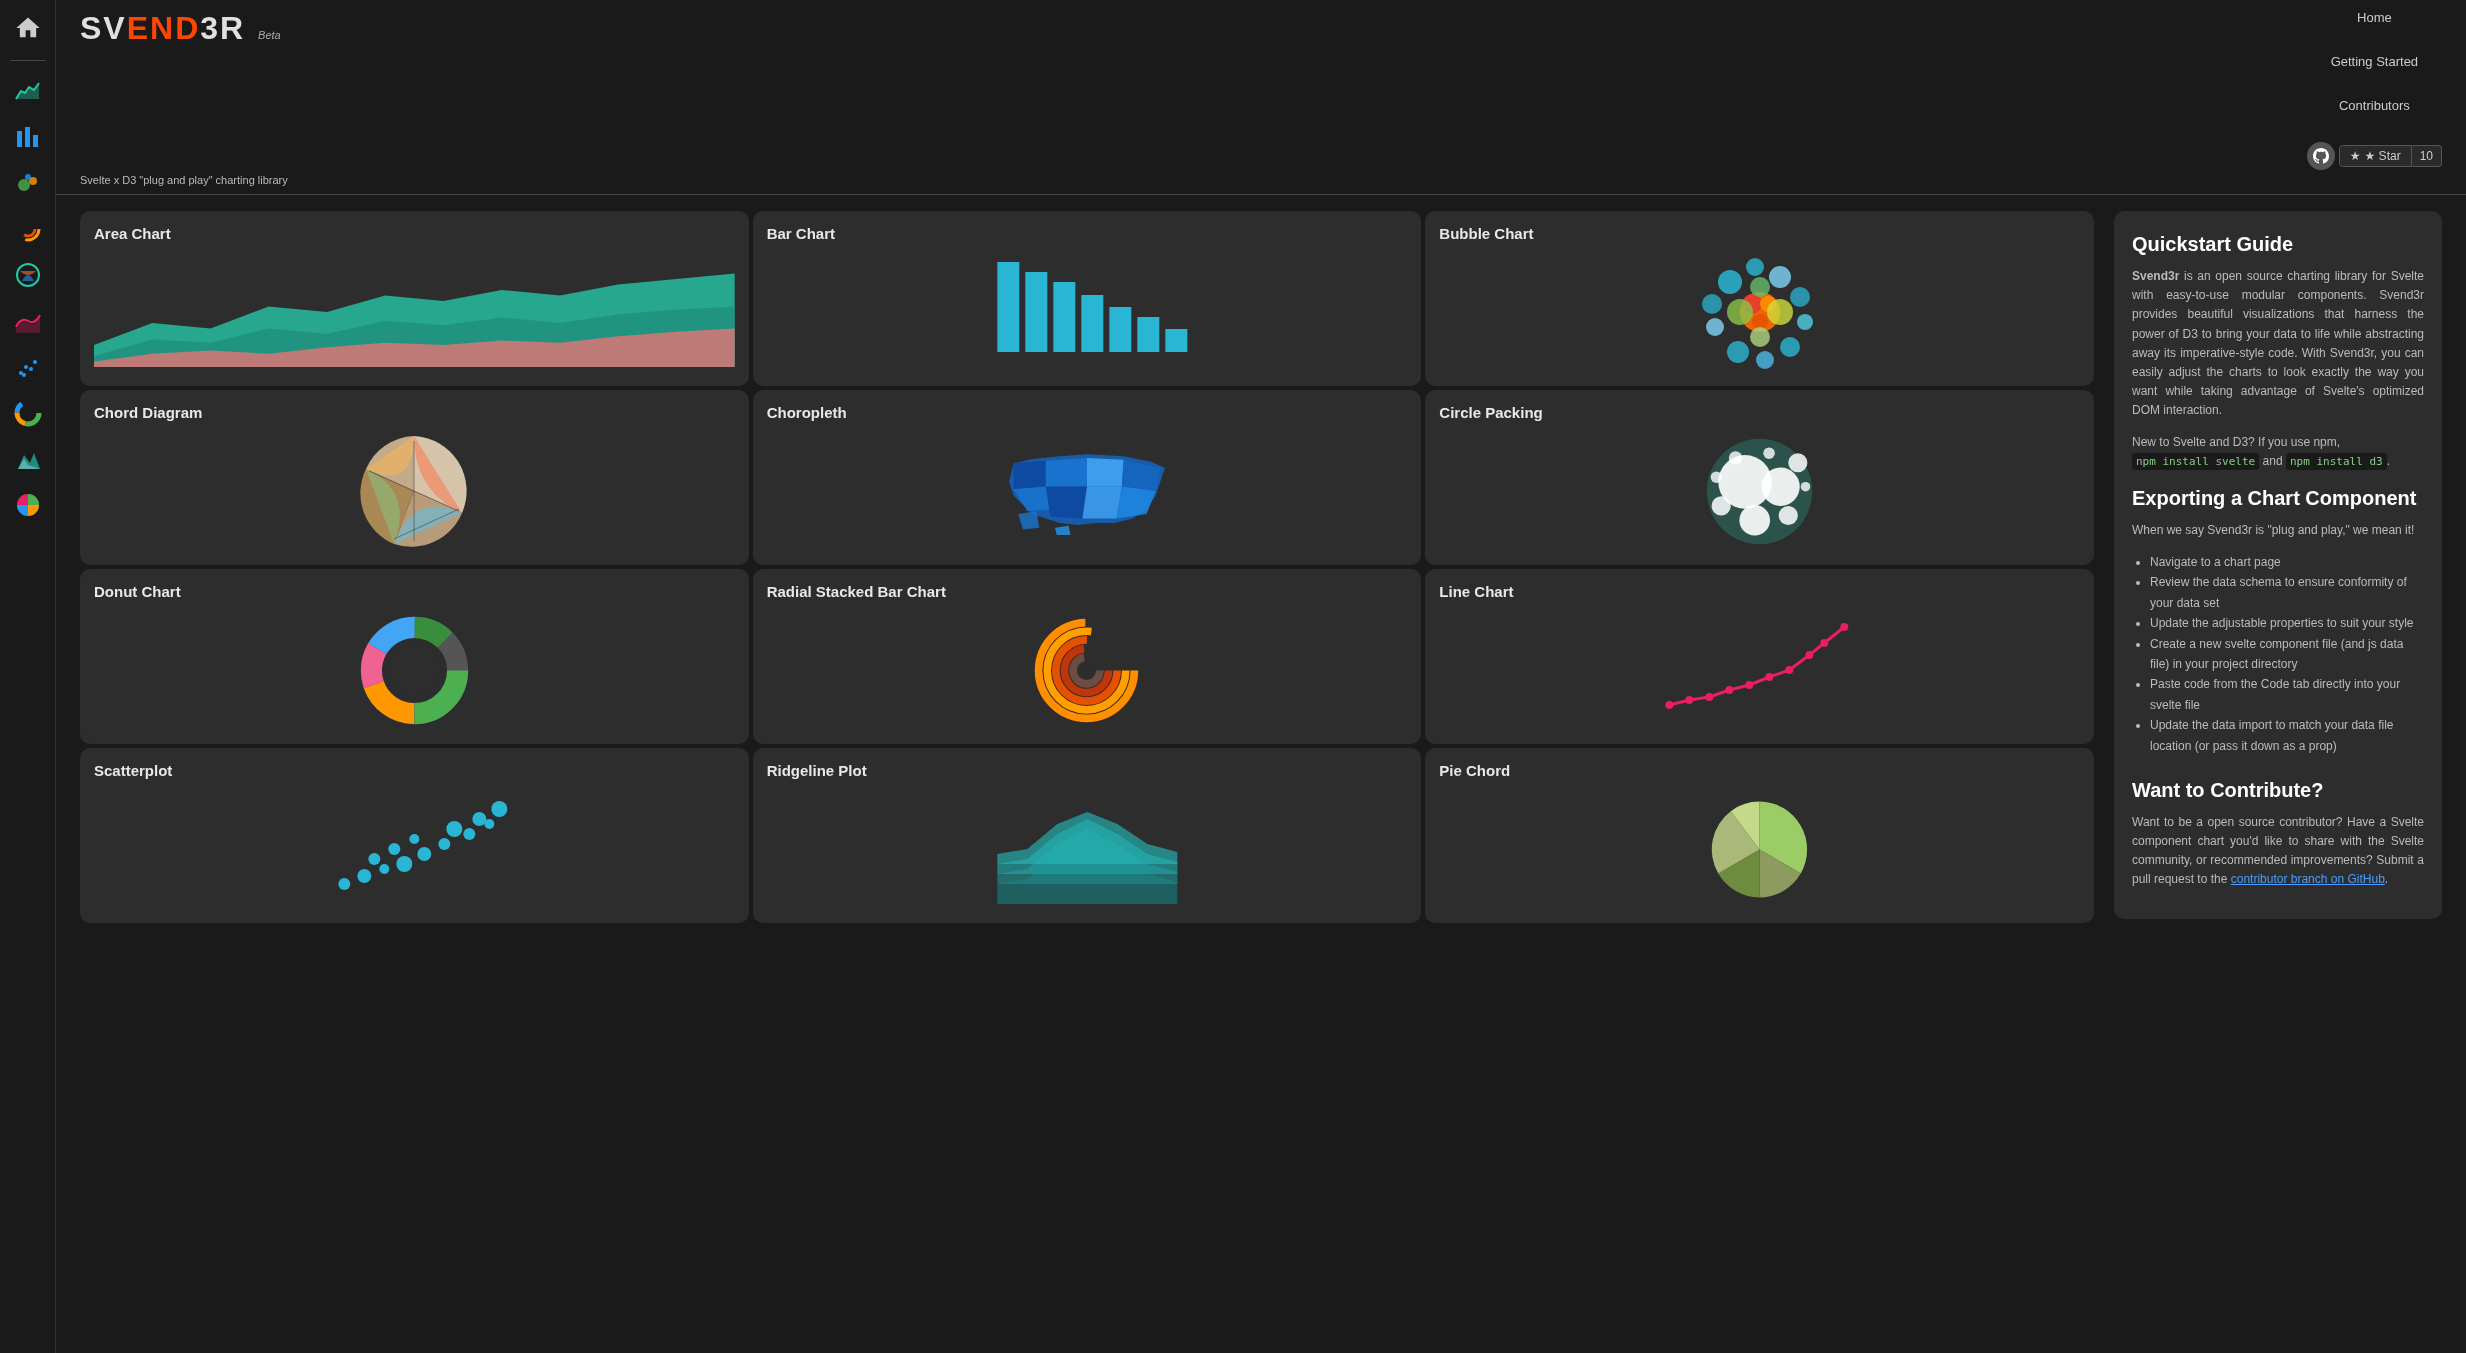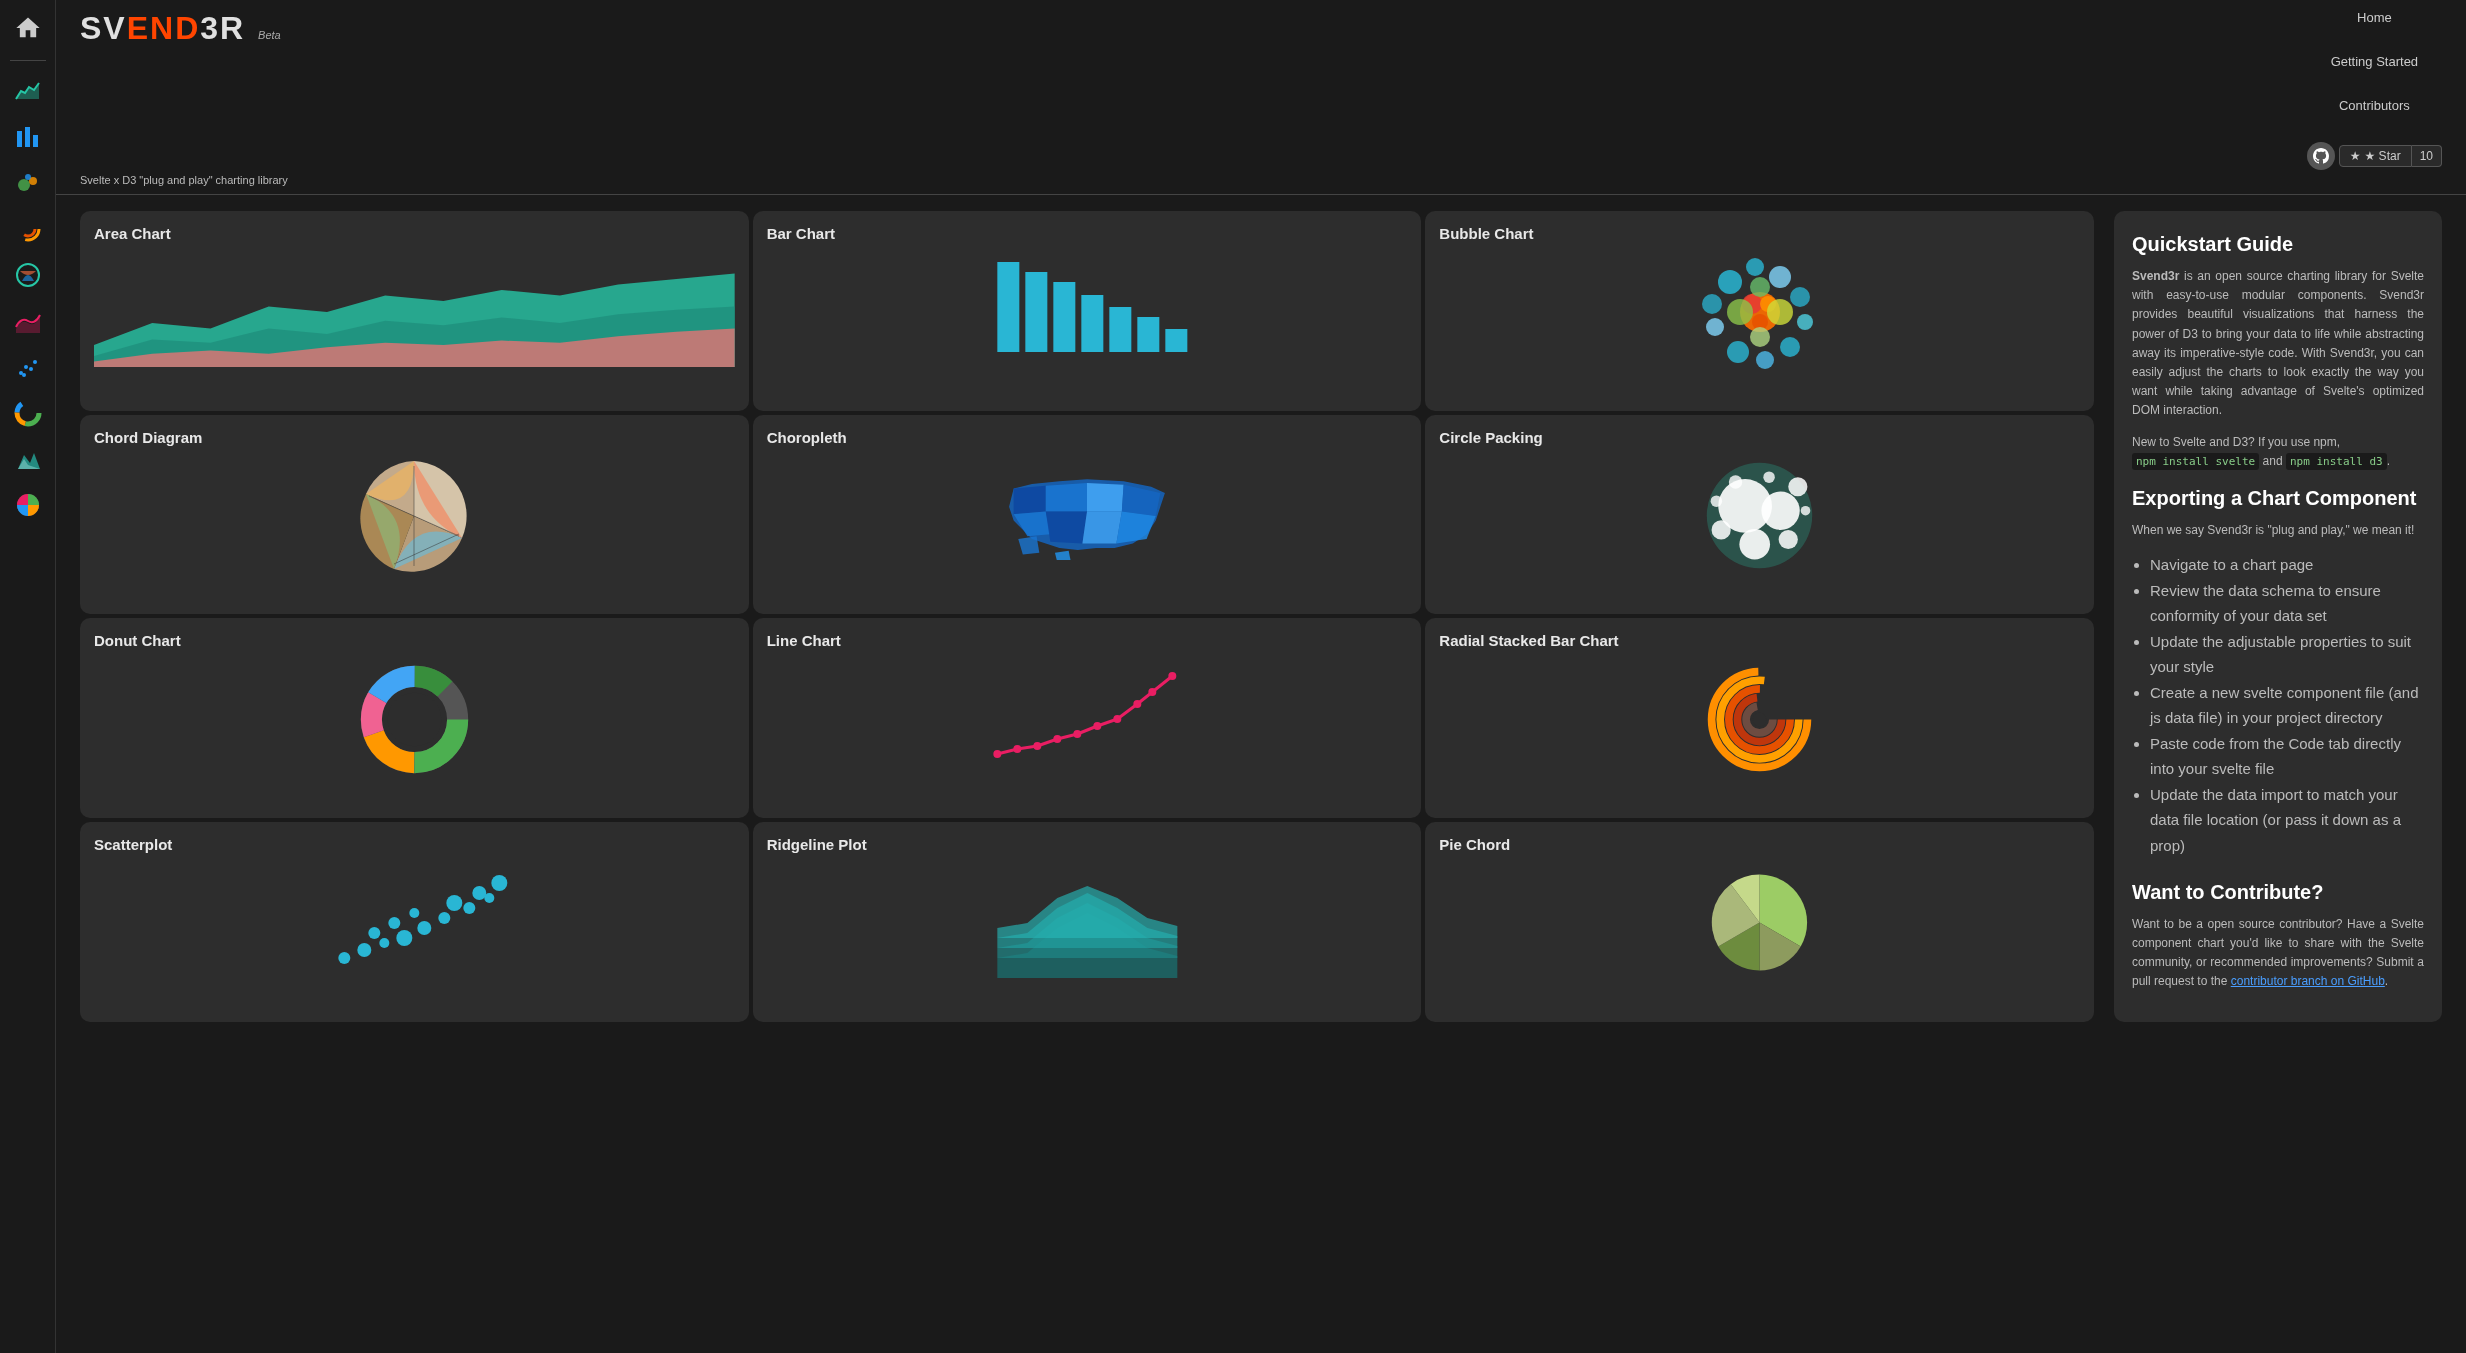--- a/index.html
+++ b/index.html
@@ -209,21 +209,21 @@
       background: #1a1a1a;
       padding: 2px 4px;
       border-radius: 3px;
       font-size: 11px;
       color: #88cc88;
       margin-top: 12px;
     }
     .qs-list {
       list-style: disc;
       padding-left: 18px;
-      font-size: 15px;
+      font-size: 12px;
       color: #bbb;
       line-height: 1.7;
     }
     .qs-contribute-link {
       color: #4a9eff;
       text-decoration: underline;
       cursor: pointer;
     }
 
     
@@ -502,55 +502,55 @@
             <circle cx="60" cy="60" r="45" fill="none" stroke="#42a5f5" stroke-width="22" stroke-dasharray="47 236" stroke-dashoffset="-165"></circle>
 
             <circle cx="60" cy="60" r="45" fill="none" stroke="#388e3c" stroke-width="22" stroke-dasharray="35 248" stroke-dashoffset="-212"></circle>
 
             <circle cx="60" cy="60" r="28" fill="#2d2d2d"></circle>
           </svg>
         </div>
       </div>
 
       <div class="chart-card">
+        <div class="chart-card-title">Radial Stacked Bar Chart</div>
+        <div class="chart-preview">
+          <svg viewBox="0 0 120 120" width="115" height="115">
+
+            <circle cx="60" cy="60" r="50" fill="none" stroke="#ff8f00" stroke-width="8" stroke-dasharray="314" stroke-dashoffset="80"></circle>
+
+            <circle cx="60" cy="60" r="41" fill="none" stroke="#ffa000" stroke-width="8" stroke-dasharray="258" stroke-dashoffset="60"></circle>
+
+            <circle cx="60" cy="60" r="32" fill="none" stroke="#e65100" stroke-width="8" stroke-dasharray="201" stroke-dashoffset="50"></circle>
+
+            <circle cx="60" cy="60" r="23" fill="none" stroke="#bf360c" stroke-width="8" stroke-dasharray="145" stroke-dashoffset="40"></circle>
+
+            <circle cx="60" cy="60" r="14" fill="none" stroke="#6d4c41" stroke-width="8" stroke-dasharray="88" stroke-dashoffset="25"></circle>
+
+            <circle cx="60" cy="60" r="7" fill="#2d2d2d"></circle>
+          </svg>
+        </div>
+      </div>
+
+      <div class="chart-card">
         <div class="chart-card-title">Line Chart</div>
         <div class="chart-preview">
           <svg viewBox="0 0 200 110" width="100%" height="110">
             <polyline points="10,90 30,85 50,82 70,75 90,70 110,62 130,55 150,40 165,28 185,12" fill="none" stroke="#e91e63" stroke-width="3" stroke-linejoin="round"></polyline>
 
             <circle cx="10" cy="90" r="4" fill="#e91e63"></circle>
             <circle cx="30" cy="85" r="4" fill="#e91e63"></circle>
             <circle cx="50" cy="82" r="4" fill="#e91e63"></circle>
             <circle cx="70" cy="75" r="4" fill="#e91e63"></circle>
             <circle cx="90" cy="70" r="4" fill="#e91e63"></circle>
             <circle cx="110" cy="62" r="4" fill="#e91e63"></circle>
             <circle cx="130" cy="55" r="4" fill="#e91e63"></circle>
             <circle cx="150" cy="40" r="4" fill="#e91e63"></circle>
             <circle cx="165" cy="28" r="4" fill="#e91e63"></circle>
             <circle cx="185" cy="12" r="4" fill="#e91e63"></circle>
-          </svg>
-        </div>
-      </div>
-
-      <div class="chart-card">
-        <div class="chart-card-title">Radial Stacked Bar Chart</div>
-        <div class="chart-preview">
-          <svg viewBox="0 0 120 120" width="115" height="115">
-
-            <circle cx="60" cy="60" r="50" fill="none" stroke="#ff8f00" stroke-width="8" stroke-dasharray="314" stroke-dashoffset="80"></circle>
-
-            <circle cx="60" cy="60" r="41" fill="none" stroke="#ffa000" stroke-width="8" stroke-dasharray="258" stroke-dashoffset="60"></circle>
-
-            <circle cx="60" cy="60" r="32" fill="none" stroke="#e65100" stroke-width="8" stroke-dasharray="201" stroke-dashoffset="50"></circle>
-
-            <circle cx="60" cy="60" r="23" fill="none" stroke="#bf360c" stroke-width="8" stroke-dasharray="145" stroke-dashoffset="40"></circle>
-
-            <circle cx="60" cy="60" r="14" fill="none" stroke="#6d4c41" stroke-width="8" stroke-dasharray="88" stroke-dashoffset="25"></circle>
-
-            <circle cx="60" cy="60" r="7" fill="#2d2d2d"></circle>
           </svg>
         </div>
       </div>
 
       <div class="chart-card">
         <div class="chart-card-title">Scatterplot</div>
         <div class="chart-preview">
           <svg viewBox="0 0 200 110" width="100%" height="110">
             <circle cx="30" cy="90" r="6" fill="#29b6d4"></circle>
             <circle cx="50" cy="82" r="7" fill="#29b6d4"></circle>

